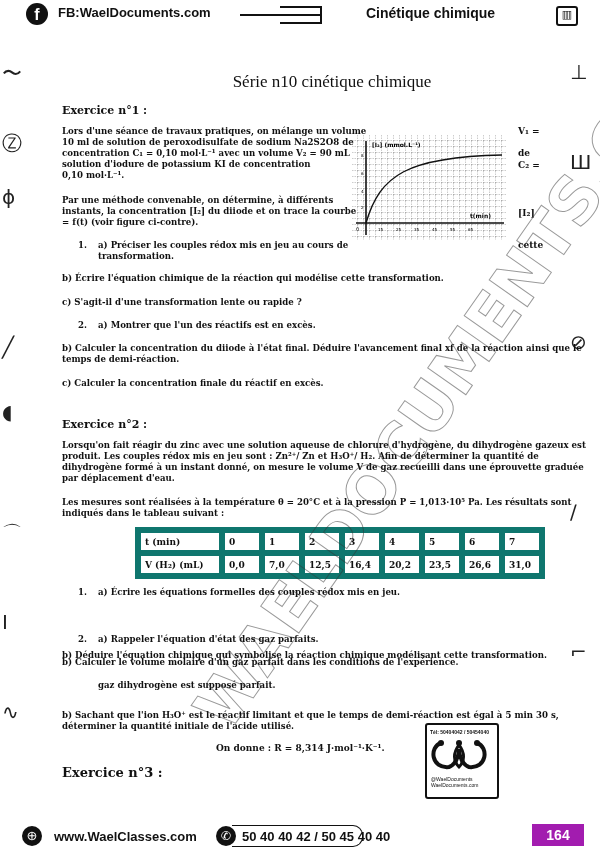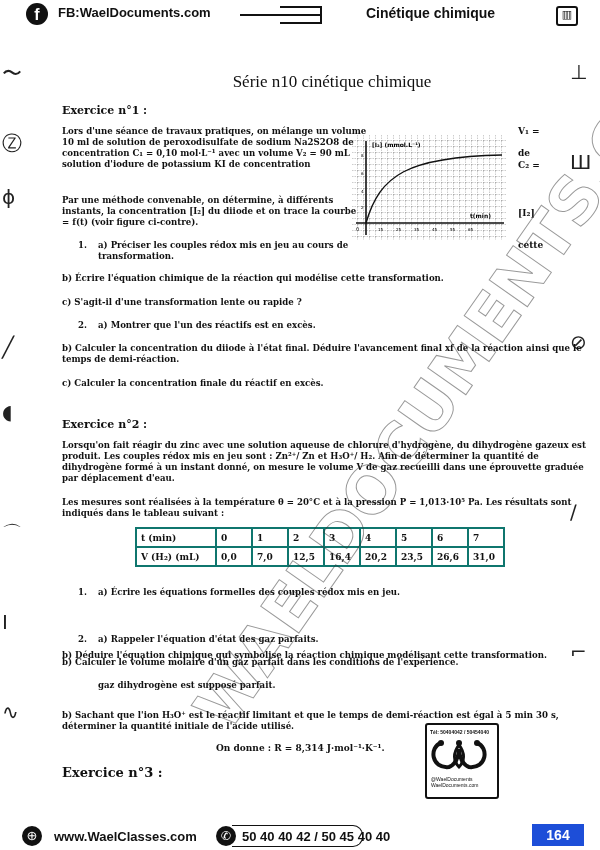--- a/index.html
+++ b/index.html
@@ -13,33 +13,33 @@
   .book-icon{position:absolute;left:556px;top:6px;width:18px;height:16px;border:2px solid #111;border-radius:3px;font-size:11px;text-align:center;line-height:14px;}
   .doodle{position:absolute;color:#222;font:20px "DejaVu Sans",sans-serif;}
   .title{position:absolute;top:72px;left:0;width:600px;text-align:center;font:17px "Liberation Serif",serif;margin-left:32px;}
   .ex-h{position:absolute;left:62px;font:bold 11px "DejaVu Serif",serif;}
   .p{position:absolute;left:62px;font:bold 8.6px "DejaVu Serif",serif;line-height:11px;}
   .p.ind{left:78px;}
   .p .num{display:inline-block;width:20px;}
   .right-lbl{position:absolute;left:518px;font:bold 9px "DejaVu Serif",serif;line-height:11px;}
   .graph{position:absolute;left:352px;top:135px;width:155px;height:105px;}
   table.data{position:absolute;left:135px;top:527px;border-collapse:collapse;font:bold 9px "DejaVu Serif",serif;}
-  table.data td{border:2px solid #0f766e;padding:2px 4px;height:13px;}
+  table.data td{border:6px solid #0f766e;padding:2px 4px;height:13px;}
   table.data td.hd{width:70px;}
   table.data td.v{width:26px;}
   .ondonne{position:absolute;left:216px;top:743px;font:bold 9px "DejaVu Serif",serif;}
   .ex3{position:absolute;left:62px;top:765px;font:bold 13px "DejaVu Serif",serif;}
   .stamp{position:absolute;left:425px;top:723px;width:70px;height:72px;border:2px solid #111;border-radius:3px;font:5px "Liberation Sans",sans-serif;}
   .ftr{position:absolute;bottom:0;left:0;width:600px;height:34px;}
   .globe{position:absolute;left:22px;top:826px;width:20px;height:20px;border-radius:50%;background:#111;color:#fff;text-align:center;font:13px "DejaVu Sans",sans-serif;line-height:20px;}
   .web{position:absolute;left:54px;top:829px;font:bold 13px "Liberation Sans",sans-serif;}
   .phone-ico{position:absolute;left:216px;top:826px;width:20px;height:20px;border-radius:50%;background:#111;color:#fff;text-align:center;font:12px "DejaVu Sans",sans-serif;line-height:20px;}
   .phone{position:absolute;left:242px;top:829px;font:bold 13px "Liberation Sans",sans-serif;}
   .phone-box{position:absolute;left:232px;top:825px;width:130px;height:20px;border:1.5px solid #111;border-left:none;border-radius:0 10px 10px 0;}
-  .pg{position:absolute;left:532px;top:824px;width:52px;height:22px;background:#1d4ed8;color:#fff;font:bold 14px "Liberation Sans",sans-serif;text-align:center;line-height:22px;}
+  .pg{position:absolute;left:532px;top:824px;width:52px;height:22px;background:#a21caf;color:#fff;font:bold 14px "Liberation Sans",sans-serif;text-align:center;line-height:22px;}
   .wm{position:absolute;left:150px;top:180px;transform:rotate(-55deg);transform-origin:0 0;font:bold 64px "DejaVu Sans",sans-serif;color:transparent;-webkit-text-stroke:1px #333;white-space:nowrap;opacity:.5;pointer-events:none;}
 </style>
 </head>
 <body>
 
 <div class="hdr">
   <div class="fb-icon">f</div>
   <div class="fb-text">FB:WaelDocuments.com</div>
   <div class="hdr-line"></div>
   <div class="hdr-box"></div>
@@ -63,20 +63,21 @@
 
 <div class="title">Série n10 cinétique chimique</div>
 
 <div class="ex-h" style="top:104px;">Exercice n°1 :</div>
 
 <div class="p" style="top:126px;">
   <div>Lors d'une séance de travaux pratiques, on mélange un volume</div>
   <div>10 ml de solution de peroxodisulfate de sodium Na2S2O8 de</div>
   <div>concentration C₁ = 0,10 mol·L⁻¹ avec un volume V₂ = 90 mL</div>
   <div>solution d'iodure de potassium KI de concentration</div>
+  <div>0,10 mol·L⁻¹.</div>
 </div>
 
 <div class="p" style="top:195px;">
   <div>Par une méthode convenable, on détermine, à différents</div>
   <div>instants, la concentration [I₂] du diiode et on trace la courbe</div>
   <div>= f(t) (voir figure ci-contre).</div>
 </div>
 
 <div class="right-lbl" style="top:126px;">V₁ =</div>
 <div class="right-lbl" style="top:148px;">de</div>

